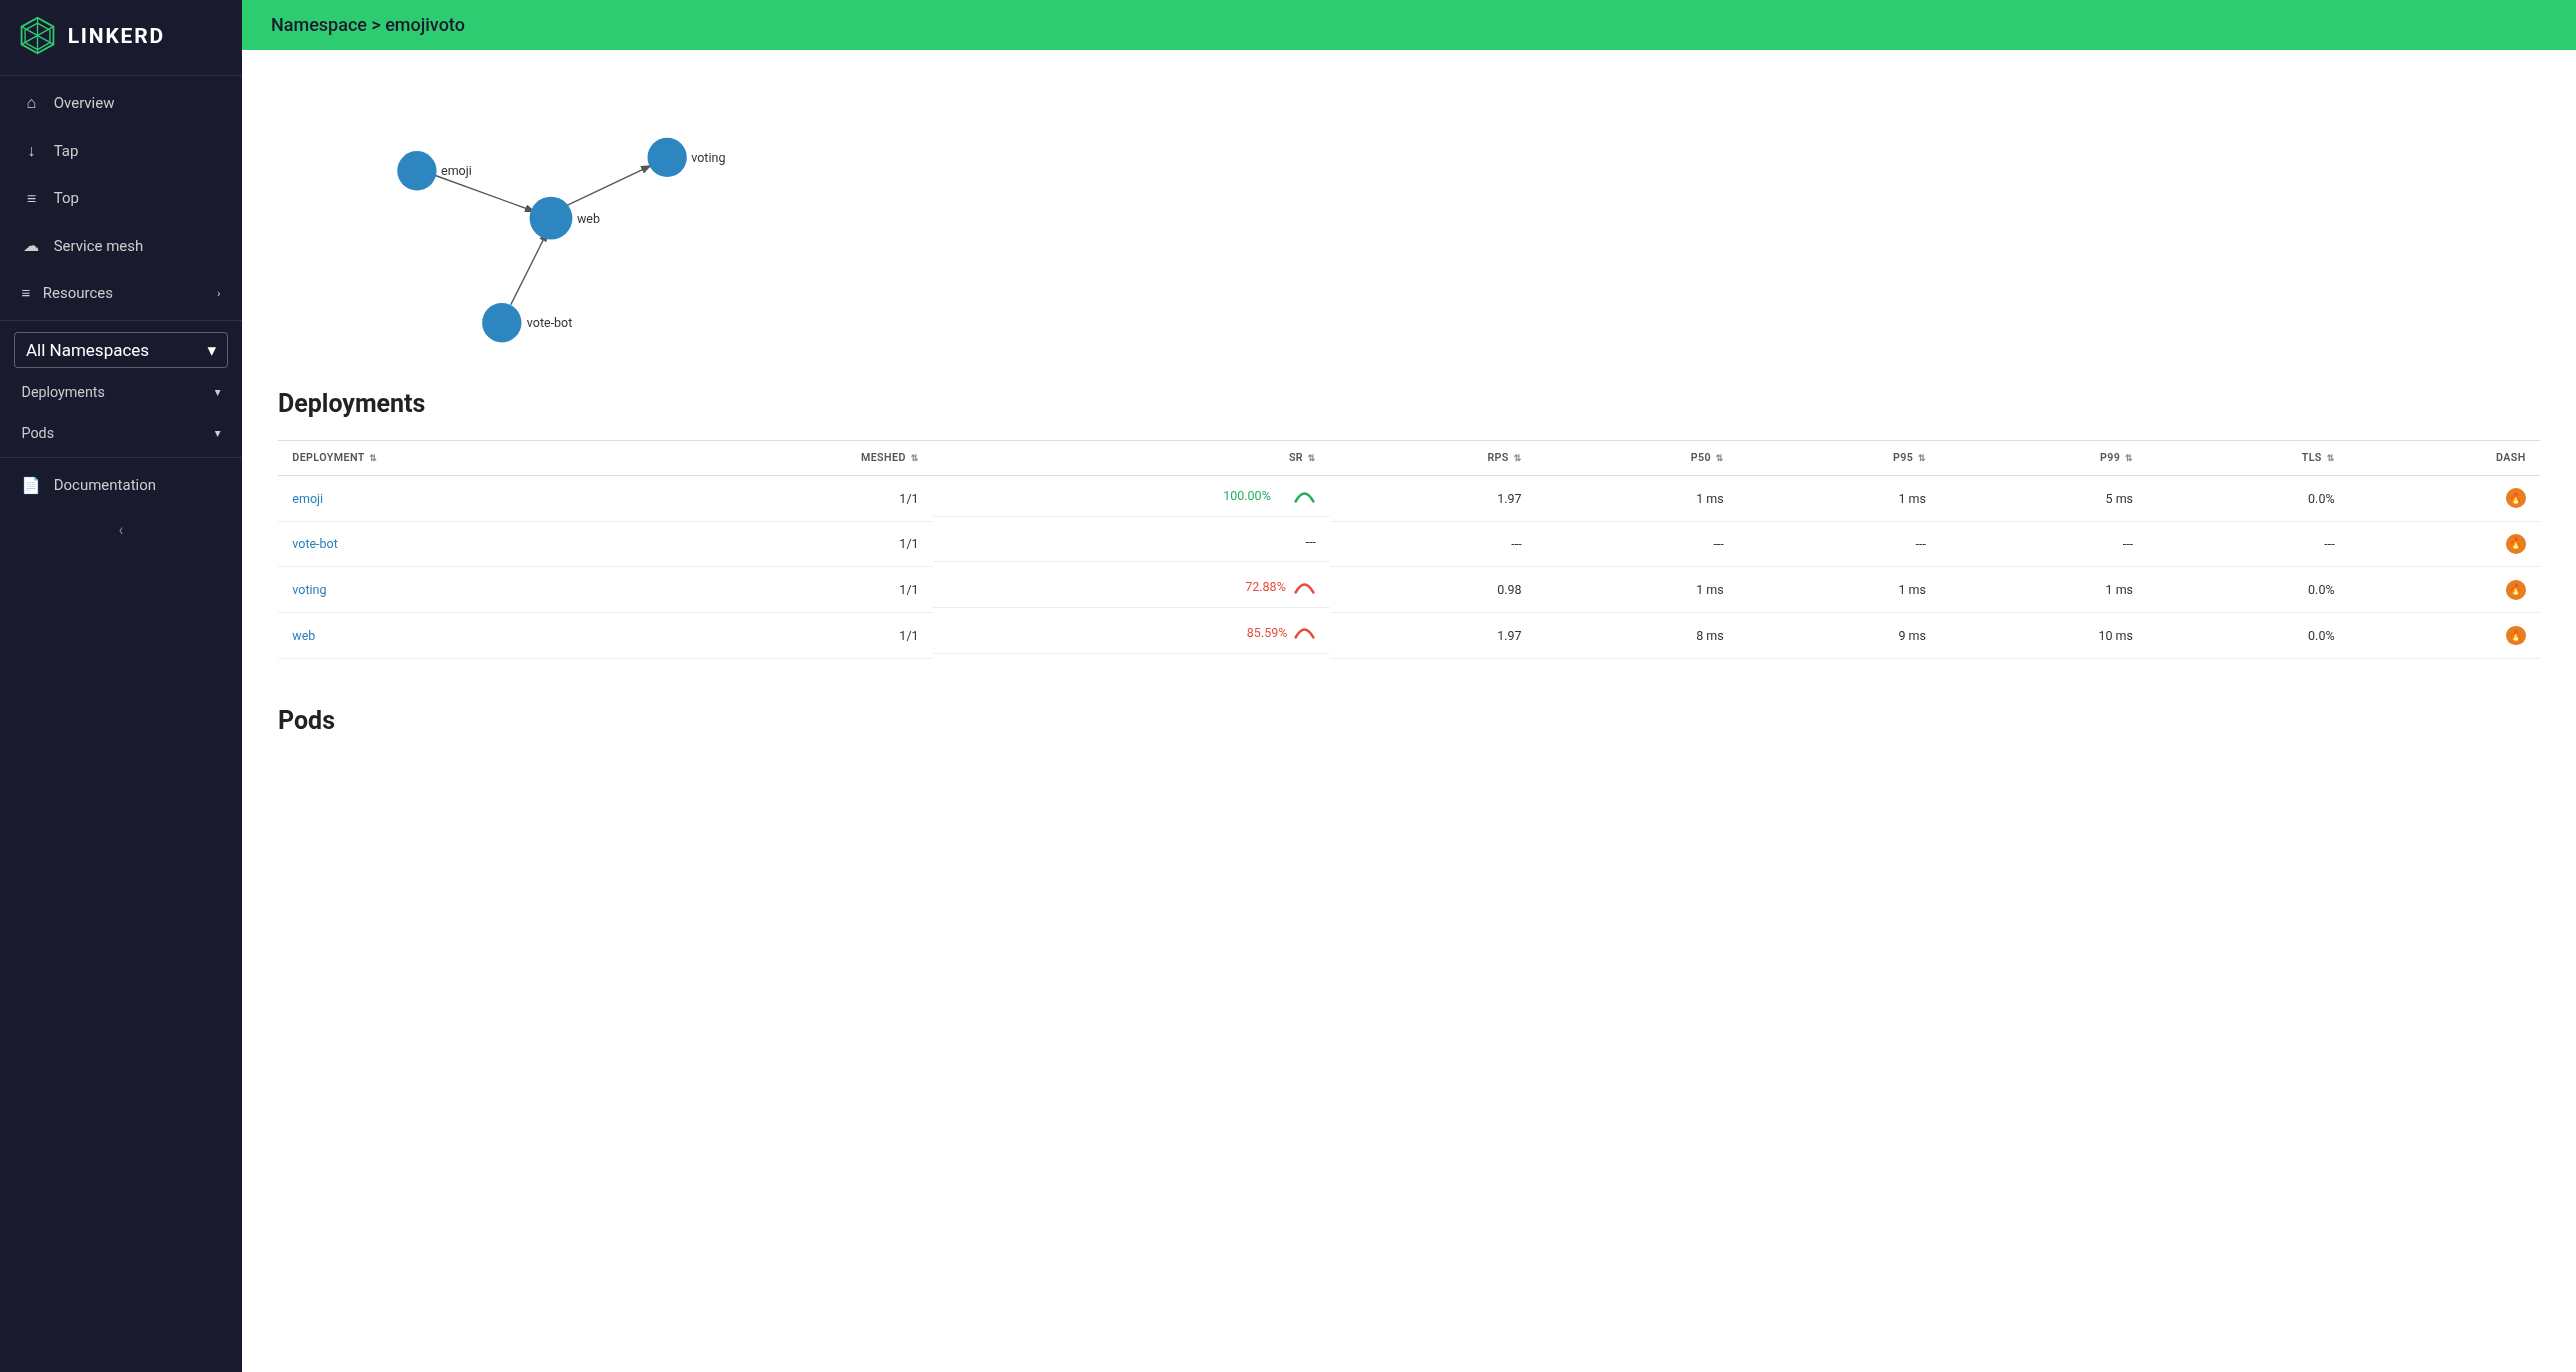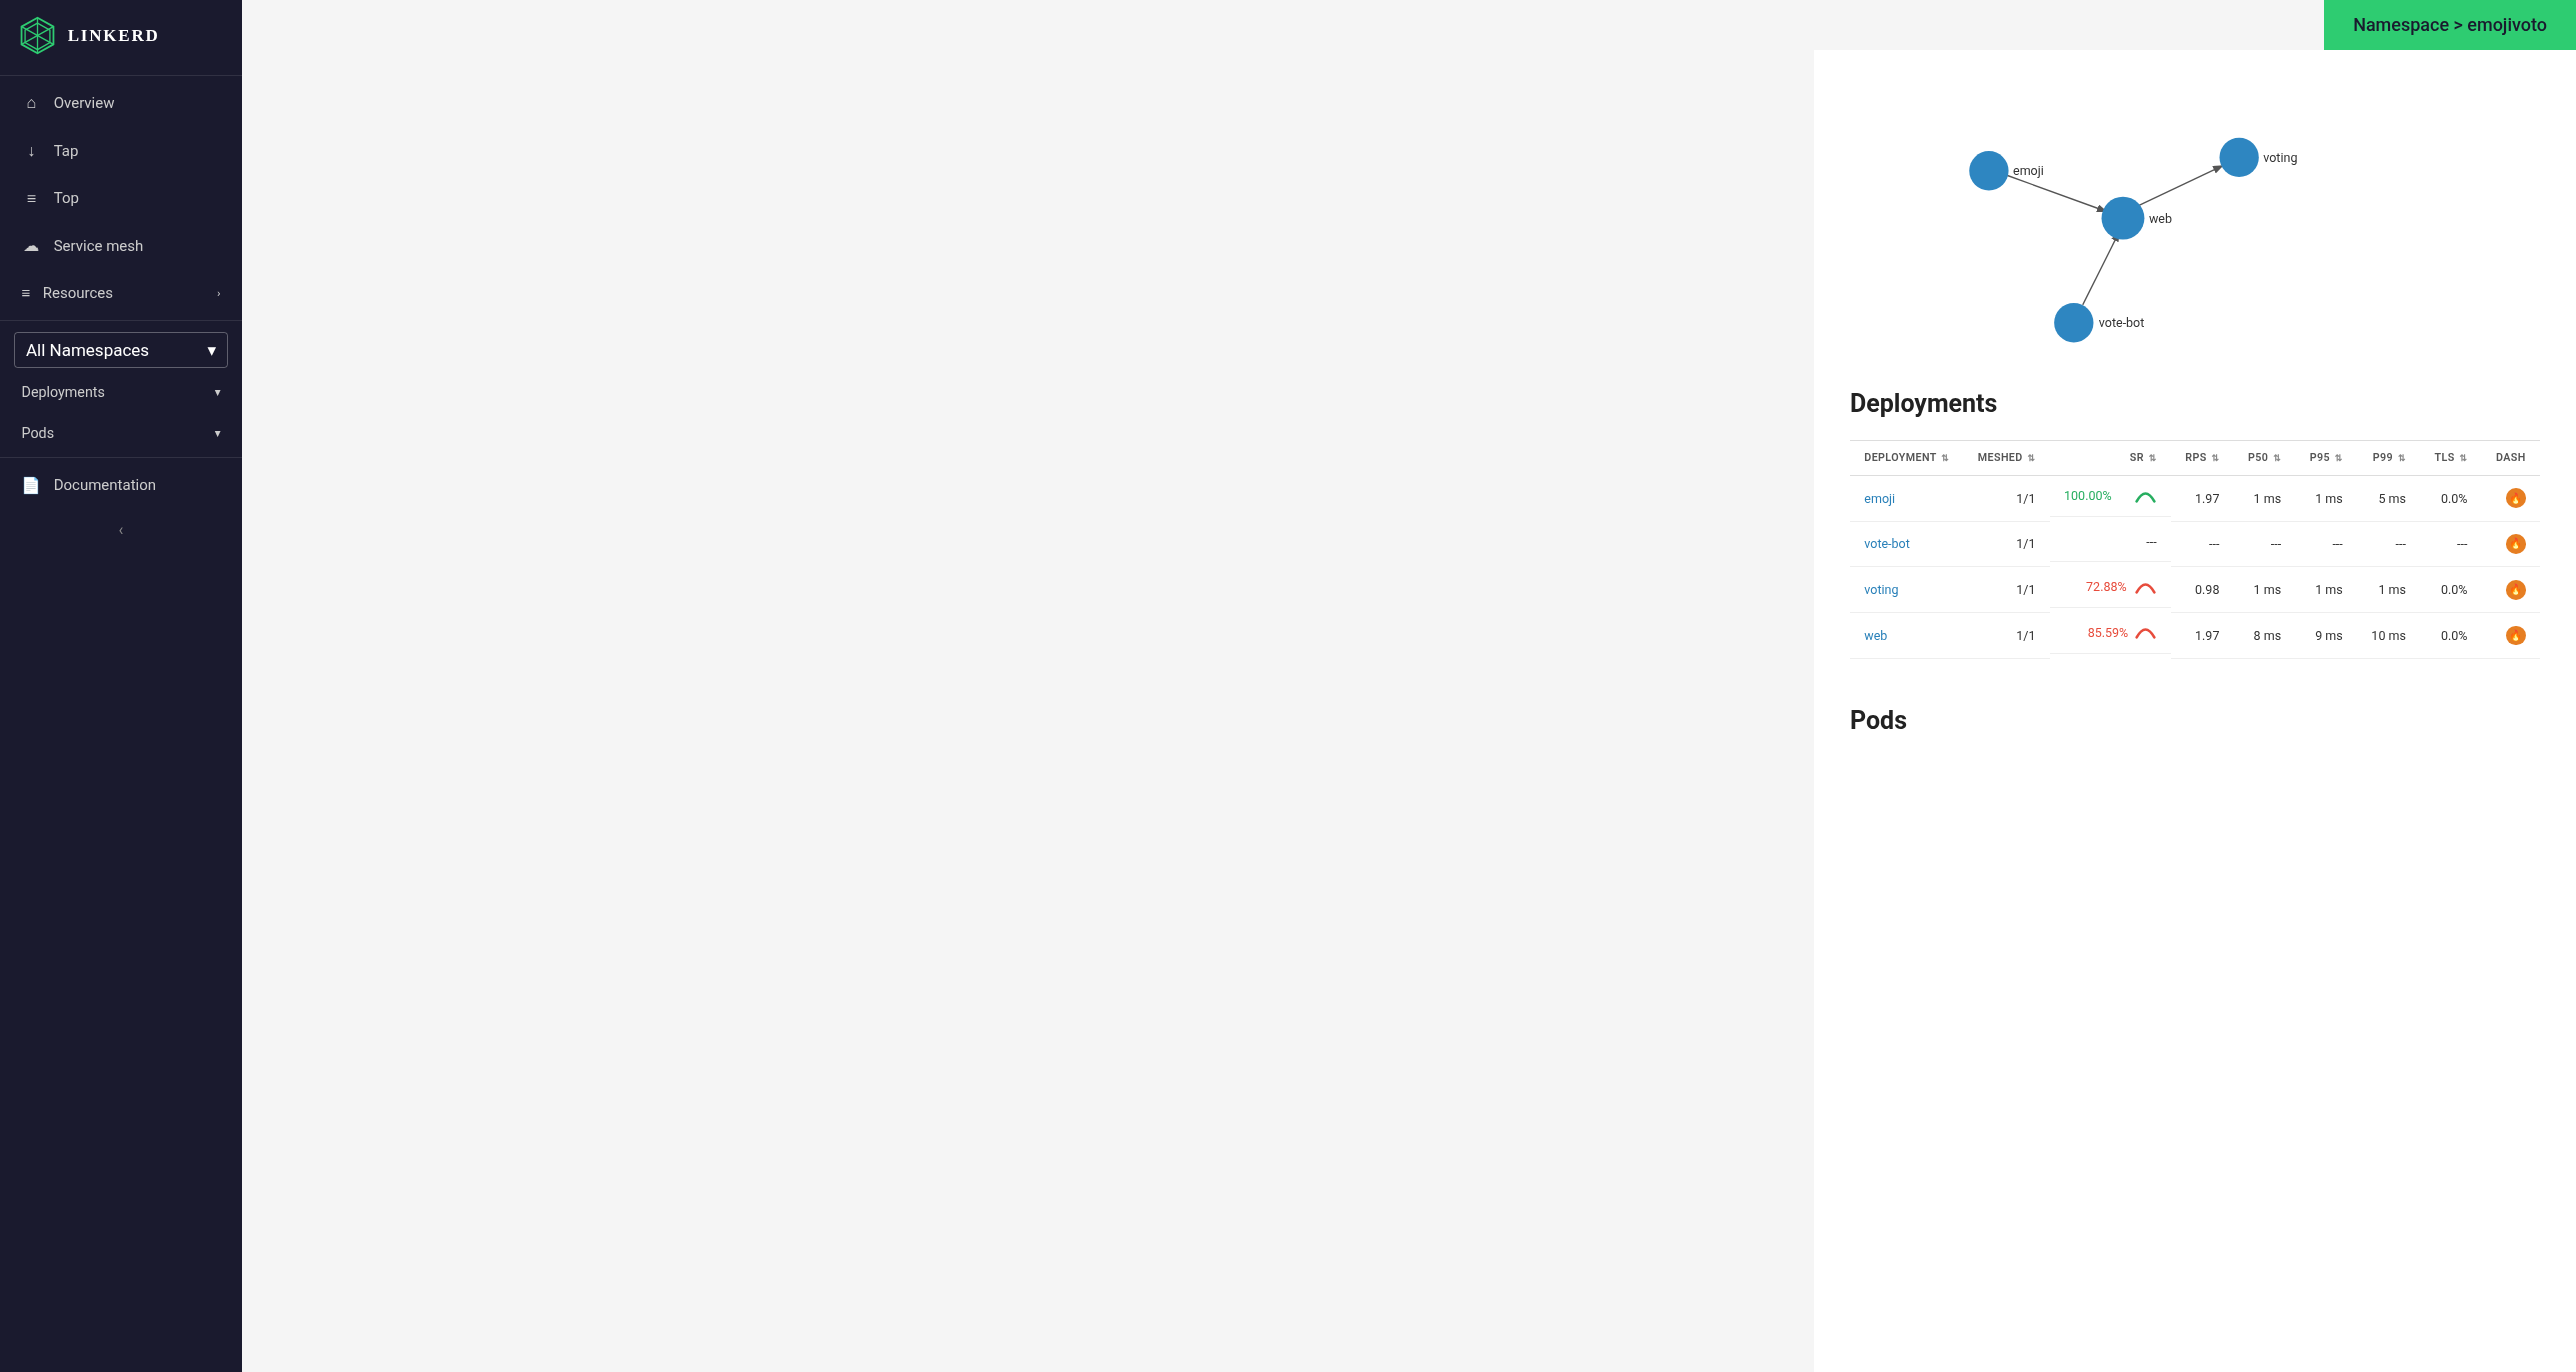--- a/index.html
+++ b/index.html
@@ -20,25 +20,24 @@
       display: flex;
       align-items: center;
       padding: 16px 18px;
       gap: 10.7px;
     }
     #logo-icon {
       width: 39px;
       height: 39px;
     }
     #logo-text {
-      font-size: 17px;
+      font-size: 21px;
       font-weight: 700;
       letter-spacing: 1.8px;
       color: #fff;
-      font-family: Liberation Serif, serif;
     }
 
     .nav-item {
       display: flex;
       align-items: center;
       gap: 12.5px;
       padding: 14.3px 21.5px;
       cursor: pointer;
       font-size: 15px;
       color: #ccc;
@@ -106,21 +105,20 @@
       color: #888;
       font-size: 16px;
     }
 
     
     #main {
       flex: 1;
       display: flex;
       flex-direction: column;
       overflow: hidden;
-      align-items: flex-end;
     }
 
     #header {
       background: #2ecc71;
       padding: 14.3px 29px;
       font-size: 18px;
       font-weight: 500;
       color: #1a1a2e;
       display: flex;
       align-items: center;

